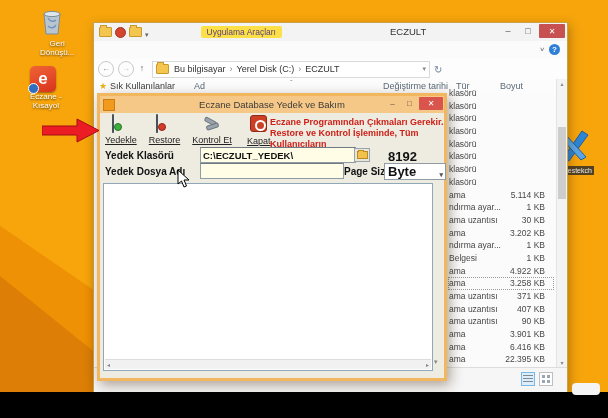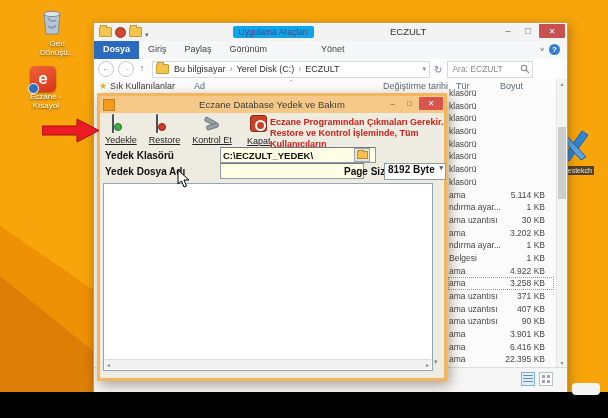--- a/index.html
+++ b/index.html
@@ -38,22 +38,22 @@
     border:1px solid #caa24a;box-shadow:2px 3px 10px rgba(70,40,0,.35);z-index:2;}
   .titlebar{left:0;top:0;width:100%;height:18px;background:#f3f3f3;display:flex;
     align-items:center;}
   .qat{display:flex;align-items:center;gap:3px;padding-left:5px;}
   .mini-folder{width:11px;height:8px;background:#f4c64f;border:1px solid #c89a2a;
     border-radius:1px;position:relative;}
   .mini-folder:before{content:"";position:absolute;left:0;top:-3px;width:5px;height:2px;
     background:#f4c64f;border:1px solid #c89a2a;border-bottom:none;}
   .qat-red{width:9px;height:9px;border-radius:50%;background:#d4452f;border:1px solid #a33322;}
   .caret-down:after{content:"\25BE";font-size:7px;color:#666;}
-  .ctx-badge{background:#0ea5e9;color:#5a3d7d;font-size:8.5px;padding:1px 6px;
-    border-radius:2px;margin-left:84px;white-space:nowrap;}
+  .ctx-badge{background:#fde047;color:#5a3d7d;font-size:8.5px;padding:1px 6px;
+    border-radius:2px;margin-left:52px;white-space:nowrap;}
   .win-title{position:absolute;left:296px;top:3px;font-size:9.5px;color:#333;}
   .win-controls{position:absolute;right:2px;top:1px;display:flex;align-items:center;gap:2px;}
   .wc{width:18px;height:14px;text-align:center;font-size:9px;color:#555;line-height:14px;}
   .wc-min:after{content:"\2013";}
   .wc-max:after{content:"\25A1";}
   .wc-close{width:26px;background:#c75050;color:#fff;border-radius:1px;}
   .wc-close:after{content:"\2715";font-size:8px;}
 
   .tabrow{left:0;top:18px;width:100%;height:18px;background:#f6f7f8;
     border-bottom:1px solid #d9d9d9;display:flex;align-items:stretch;font-size:9px;color:#444;}
@@ -151,28 +151,28 @@
     border:1px solid #8e2a15;}
   .tico-kapat:after{content:"";position:absolute;left:4px;top:4px;width:7px;height:7px;
     border:2px solid #fff;border-radius:50%;}
 
   .warn{position:absolute;left:170px;top:4px;width:174px;font-size:9px;font-weight:bold;
     color:#ce2018;line-height:11px;}
 
   .fld-label{position:absolute;font-size:10px;font-weight:bold;color:#111;white-space:nowrap;}
   .fld-input{position:absolute;height:14px;background:#fffde6;border:1px solid #8f9ca6;
     border-top-color:#6e7b85;font-size:9.5px;font-weight:bold;color:#111;
-    font-family:"Liberation Sans",sans-serif;padding:0 2px;outline:none;box-sizing:content-box;margin-left:20px;}
+    font-family:"Liberation Sans",sans-serif;padding:0 2px;outline:none;box-sizing:content-box;}
   .folder-btn{position:absolute;width:14px;height:12px;background:#e9e5d8;border:1px solid #9aa4ad;
     display:flex;align-items:center;justify-content:center;}
   .folder-glyph{width:9px;height:6px;background:#f2c24d;border:1px solid #b98d20;position:relative;}
   .folder-glyph:before{content:"";position:absolute;left:0;top:-2px;width:4px;height:1px;
     background:#f2c24d;border:1px solid #b98d20;border-bottom:none;}
   .combo{position:absolute;height:15px;background:#fff;border:1px solid #8f9ca6;display:flex;
-    align-items:flex-start;font-size:10px;font-weight:bold;color:#111;padding-left:3px;}
+    align-items:flex-end;font-size:13px;font-weight:bold;color:#111;padding-left:3px;}
   .combo .arr{margin-left:auto;padding-right:2px;font-size:7px;color:#555;}
   .combo .arr:after{content:"\25BE";}
 
   .listbox{position:absolute;left:3px;top:70px;width:330px;height:188px;background:#fff;
     border:1px solid #8fa7b8;box-sizing:border-box;}
   .hscroll{position:absolute;left:1px;right:1px;bottom:1px;height:9px;background:#f1f1f1;
     border-top:1px solid #dcdcdc;font-size:6px;color:#888;}
   .hscroll .la{position:absolute;left:2px;top:1px;} .hscroll .la:after{content:"\25C2";}
   .hscroll .ra{position:absolute;right:2px;top:1px;} .hscroll .ra:after{content:"\25B8";}
   .dlg-vdown{position:absolute;left:334px;top:245px;font-size:7px;color:#888;}
@@ -233,51 +233,35 @@
       </div>
       <span class="ctx-badge">Uygulama Araçları</span>
       <span class="win-title">ECZULT</span>
       <div class="win-controls">
         <span class="wc wc-min"></span>
         <span class="wc wc-max"></span>
         <span class="wc wc-close"></span>
       </div>
     </div>
 
-    <div class="abs tabrow">
-      <span class="tab tab-file">Dosya</span>
-      <span class="tab">Giriş</span>
-      <span class="tab">Paylaş</span>
-      <span class="tab">Görünüm</span>
-      <span class="tab" style="margin-left:36px;">Yönet</span>
-    </div>
     <span class="ribbon-min"></span>
     <span class="help-ico"></span>
 
     <div class="abs addrrow">
       <span class="navbtn navback"></span>
       <span class="navbtn fwd navfwd"></span>
       <span class="navbtn navup"></span>
       <div class="crumbbox">
         <span class="mini-folder" style="margin-right:3px;"></span>
         <span class="crumb">Bu bilgisayar</span>
         <span class="crumb">Yerel Disk (C:)</span>
         <span class="crumb last">ECZULT</span>
         <span class="crumb-v"></span>
       </div>
       <span class="refresh"></span>
-      <div class="searchbox">
-        <input placeholder="Ara: ECZULT" style="">
-        <span>
-          <svg width="10" height="10" viewBox="0 0 10 10">
-            <circle cx="4" cy="4" r="2.7" fill="none" stroke="#8a8a8a" stroke-width="1.1"></circle>
-            <line x1="6.2" y1="6.2" x2="9" y2="9" stroke="#8a8a8a" stroke-width="1.1"></line>
-          </svg>
-        </span>
-      </div>
     </div>
 
     <div class="abs hdrstrip">
       <span class="hdr" style="left:100px;">Ad</span>
       <span class="sortcaret"></span>
       <span class="hdr" style="left:289px;">Değiştirme tarihi</span>
       <span class="hdr" style="left:362px;">Tür</span>
       <span class="hdr" style="left:406px;">Boyut</span>
     </div>
 

